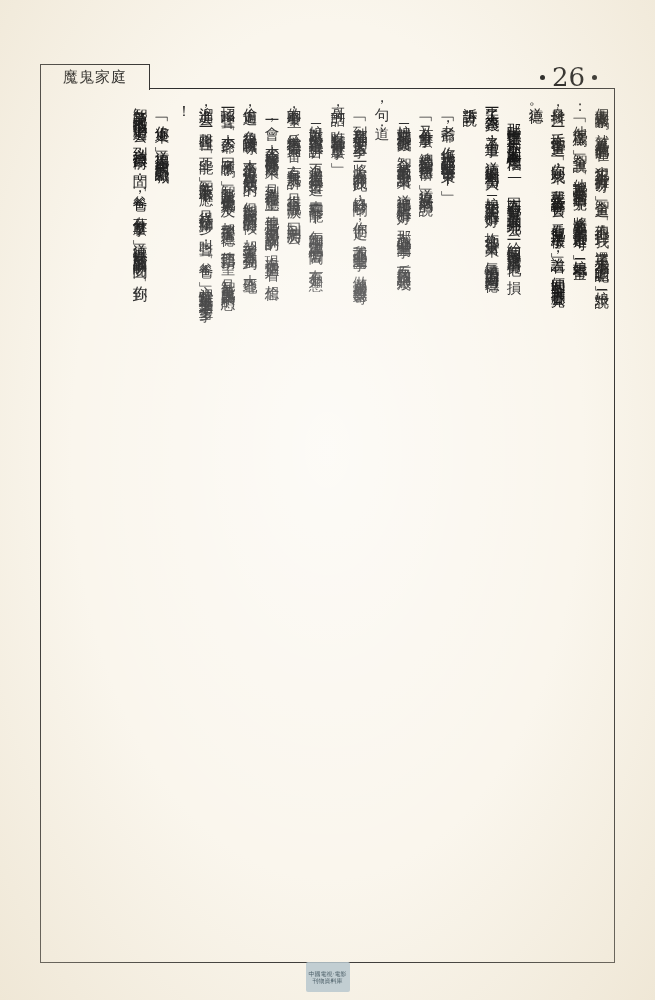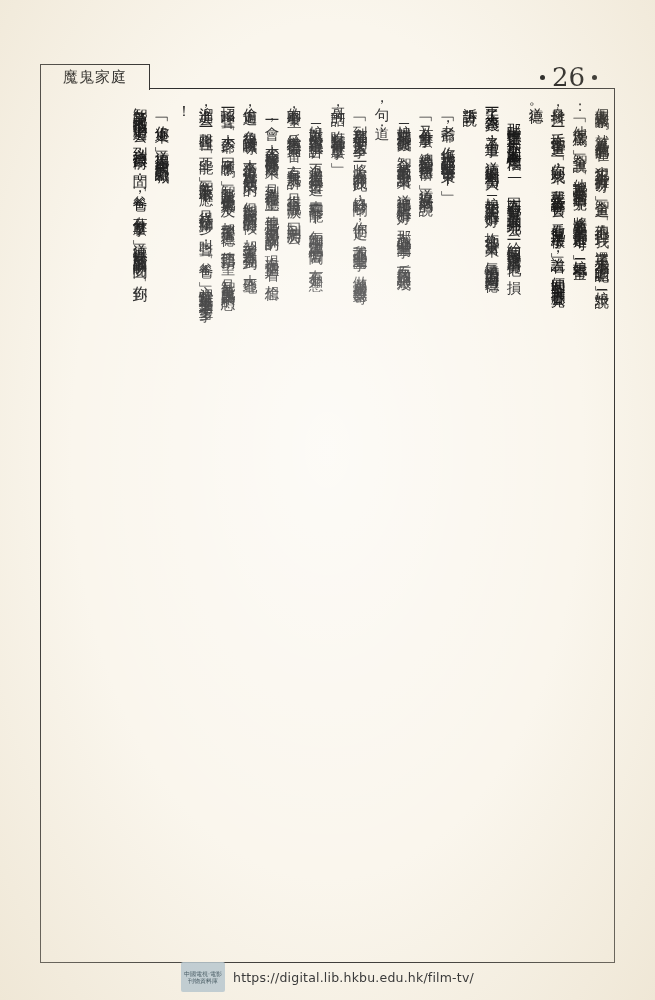--- a/index.html
+++ b/index.html
@@ -185,16 +185,15 @@
     <div class="col">！</div>
     <div class="col indent">「你過來！」道德用命令式的語氣喊。</div>
     <div class="col">智能受了催眠似的走過去，到道德跟前，問：「爸爸，有什麼事？」道德以非常莊嚴的口吻問：「你到</div>
   </div>
 
   <div class="footer">
     <div class="stamp">
       <div class="l">中國電視·電影</div>
       <div class="l">刊物資料庫</div>
     </div>
-    <div class="footer-url">https://digital.lib.hkbu.edu.hk/film-tv/</div>
   </div>
 
 </div>
 
 </body></html>

